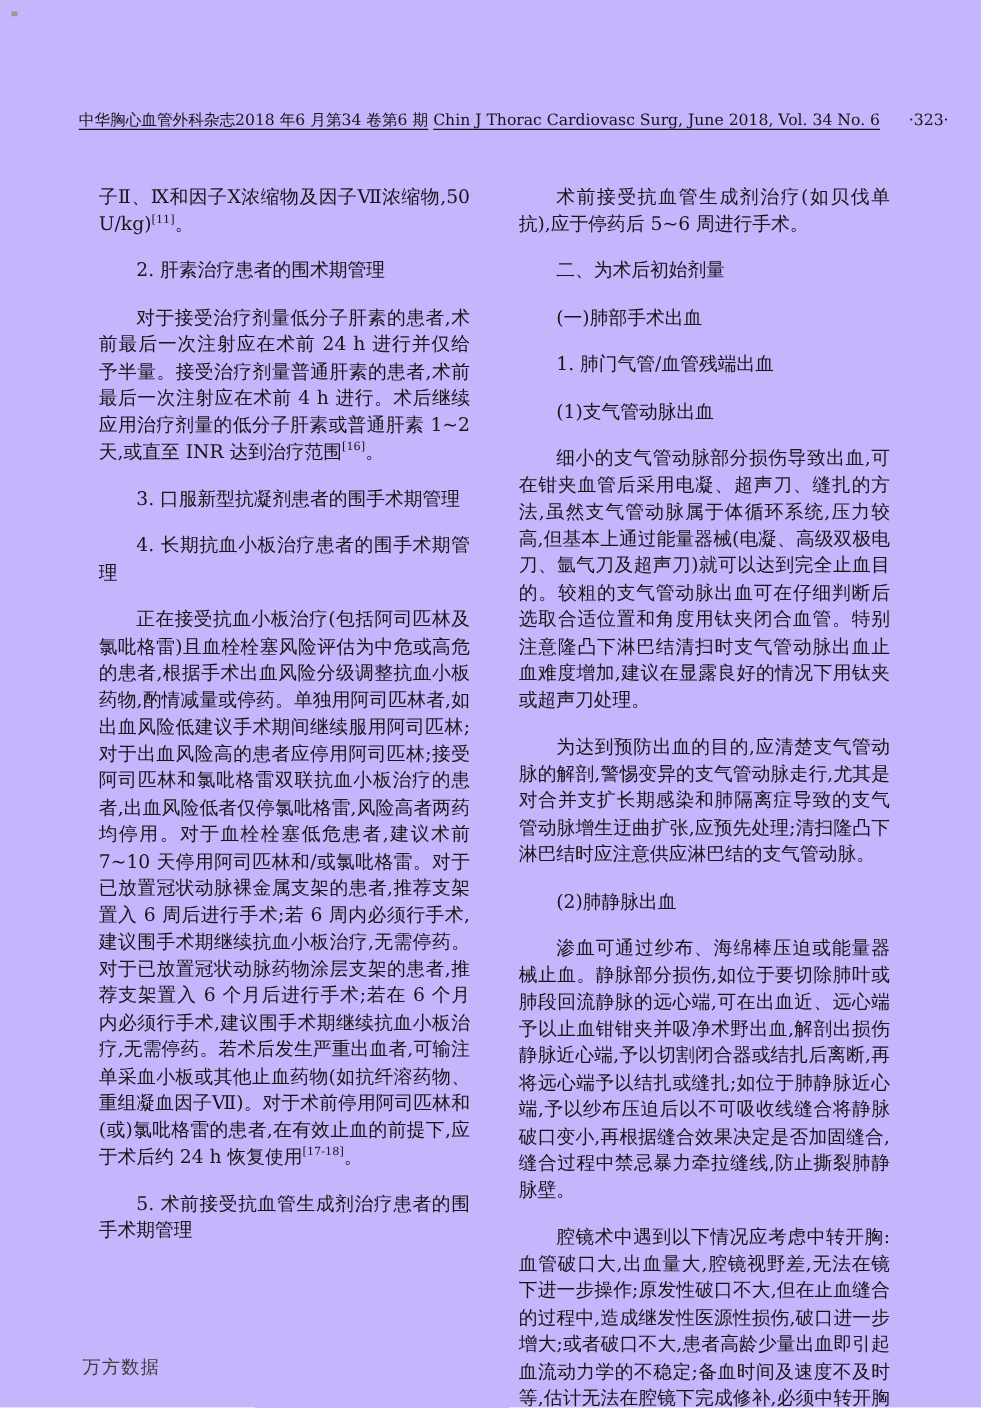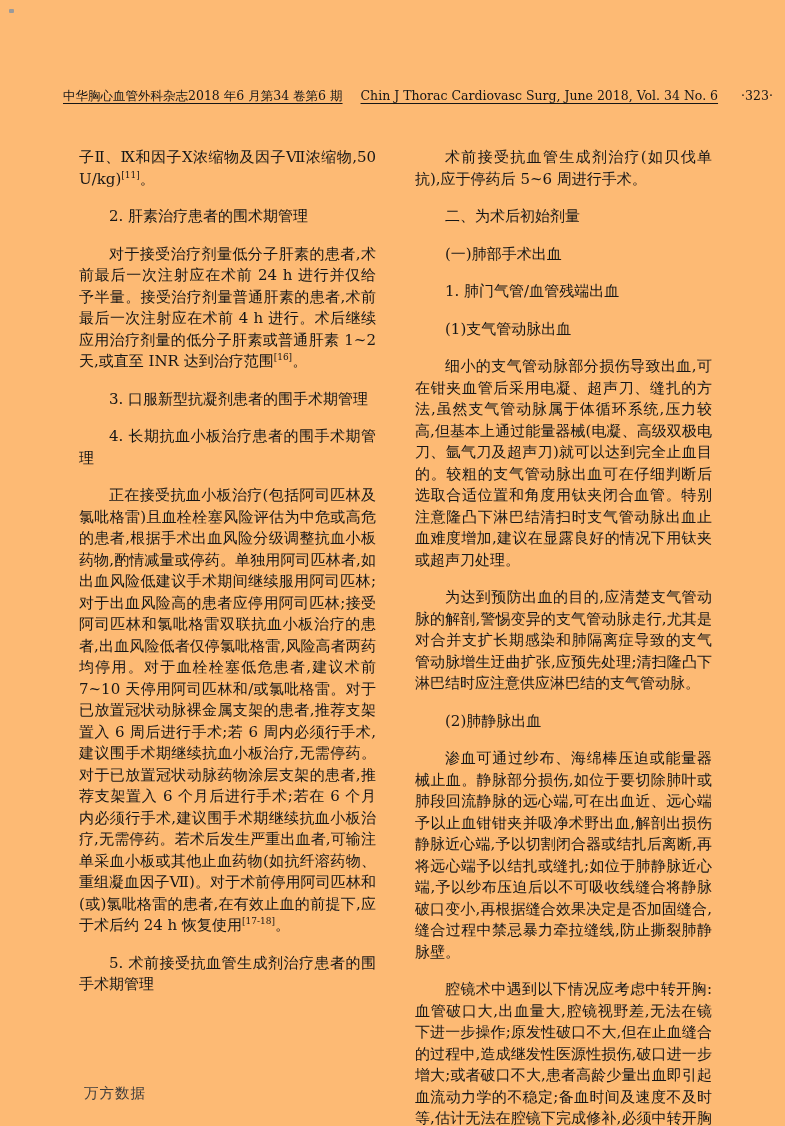--- a/index.html
+++ b/index.html
@@ -4,42 +4,42 @@
 <style>
   html, body {
     margin: 0;
     padding: 0;
     background: #ffffff;
   }
   .page {
     position: relative;
     width: 785px;
     height: 1126px;
-    background: #fdba74;
+    background: #c4b5fd;
     overflow: hidden;
     font-family: "DejaVu Serif", "Liberation Serif", serif;
     color: #161616;
   }
   
   .running-head {
     position: absolute;
     left: 63px;
     right: 56px;
     top: 88px;
     display: flex;
     align-items: baseline;
     font-size: 12.5px;
     white-space: nowrap;
   }
   .running-head .journal-cn,
   .running-head .journal-en {
     text-decoration: underline;
     text-underline-offset: 3px;
   }
-  .running-head .journal-en { margin-left: 18px; }
+  .running-head .journal-en { margin-left: 4px; }
   .running-head .spacer { flex: 1; }
   .running-head .page-no { margin-left: 23px; }
 
   
   .column {
     position: absolute;
     top: 131px;
     width: 329px;
     font-size: 15px;
     line-height: 21.5px;
@@ -63,21 +63,20 @@
 
   
   .watermark {
     position: absolute;
     left: 66px;
     top: 1084px;
     font-family: "Liberation Sans", "DejaVu Sans", sans-serif;
     font-size: 14.5px;
     color: #3c3c3c;
     letter-spacing: 1px;
-    margin-left: 18px;
   }
 
   
   .scan-speck {
     position: absolute;
     left: 9px;
     top: 9px;
     width: 5px;
     height: 4px;
     background: #9a9a9a;

